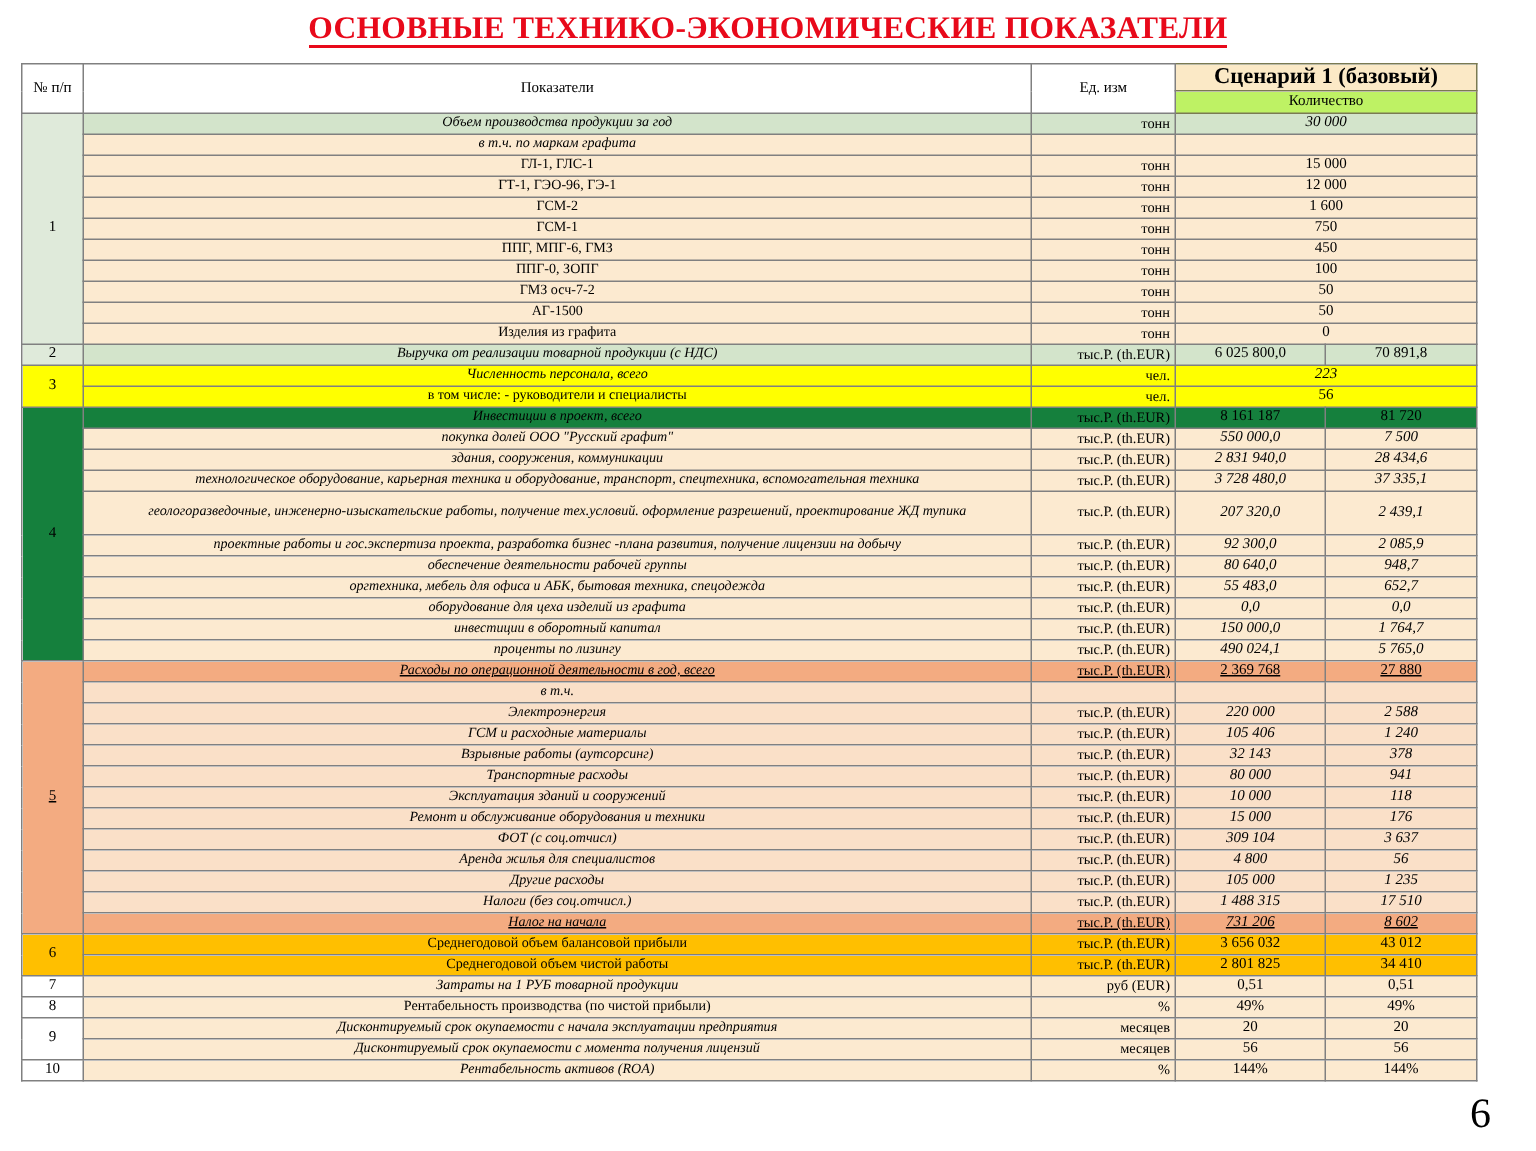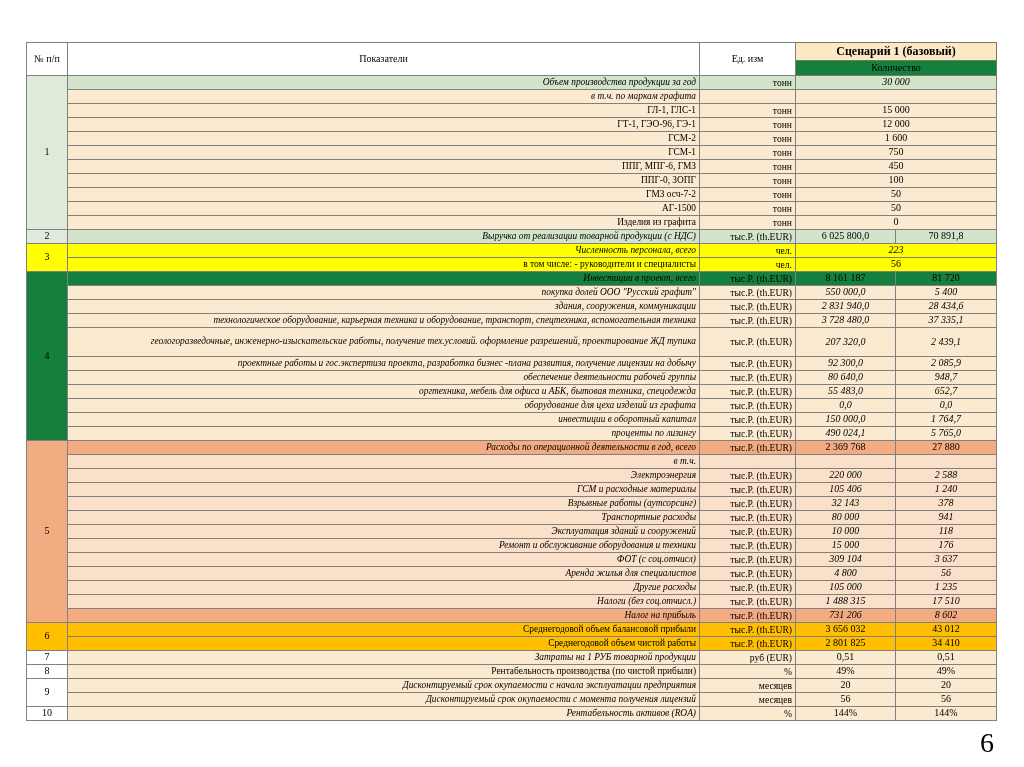--- a/index.html
+++ b/index.html
@@ -38,21 +38,21 @@
     font-family: "Liberation Serif", "DejaVu Serif", serif;
     border-bottom: 2px solid #e8091a;
     padding-bottom: 0px;
     line-height: 24px;
     white-space: nowrap;
   }
 
   
   .table-area {
     position: absolute;
-    left: 26px;
+    left: 14px;
     top: 42px;
     width: 970px;
   }
   table.ktp {
     border-collapse: collapse;
     table-layout: fixed;
     width: 970px;
     font-size: 9.4px;
     line-height: 1.02;
   }
@@ -75,46 +75,46 @@
   
   .hdr td {
     text-align: center;
     background: #ffffff;
     font-size: 10px;
     border: 1px solid #7a7a52;
   }
   .hdr .scen {
     background: #fbe9c6;
     font-weight: bold;
-    font-size: 12px;
+    font-size: 15px;
     border: 1px solid #7a7a52;
   }
   .hdr .qty {
-    background: #15803d;
+    background: #bef264;
     font-size: 10px;
     border: 1px solid #7a7a52;
   }
   .hdr-h1 td { height: 17px; }
   .hdr-h2 td { height: 14px; }
 
   
   .num   { text-align: center; font-size: 10px; }
   .unit  { text-align: right; font-size: 9.6px; white-space: nowrap; }
   .val   { text-align: center; font-size: 10px; white-space: nowrap; }
-  .ind   { text-align: right; }
+  .ind   { text-align: center; }
   .it    { font-style: italic; }
   .bd    { font-weight: bold; }
 
   
   .f-green   { background: #dfeada; }
   .f-green-s { background: #d3e4cb; }
   .f-yellow  { background: #ffff00; }
   .f-cream   { background: #15803d; }
   .f-creaml  { background: #fcead0; }
-  .f-salmon  { background: #f3ab81; }
+  .f-salmon  { background: #f3ab81; text-decoration: underline; }
   .f-salmonl { background: #fae0c8; margin-left: 32px; }
   .f-gold    { background: #ffbf00; }
   .f-white   { background: #ffffff; }
 
   tr.r { height: 14px; }
   tr.r-tall { height: 29px; }
 
   
   .page-num {
     position: absolute;
@@ -123,20 +123,23 @@
     font-size: 28px;
     color: #000000;
     font-family: "Liberation Serif", "DejaVu Serif", serif;
   }
 </style>
 </head>
 <body>
 
 <div class="slide">
 
+  <div class="title-wrap">
+    <span class="slide-title">ОСНОВНЫЕ ТЕХНИКО-ЭКОНОМИЧЕСКИЕ ПОКАЗАТЕЛИ</span>
+  </div>
 
   <div class="table-area">
     <table class="ktp">
       <colgroup>
         <col class="c-num">
           <col class="c-ind">
           <col class="c-unit">
           <col class="c-rub">
           <col class="c-eur">
       </colgroup>
@@ -230,21 +233,21 @@
             <td rowspan="11" class="num f-cream">4</td>
             <td class="ind f-cream bd it">Инвестиции в проект, всего</td>
             <td class="unit f-cream bd">тыс.Р. (th.EUR)</td>
             <td class="val f-cream bd">8 161 187</td>
             <td class="val bd f-cream">81  720</td>
           </tr>
           <tr class="r">
             <td class="ind f-creaml it">покупка долей ООО "Русский графит"</td>
             <td class="unit f-creaml">тыс.Р. (th.EUR)</td>
             <td class="val f-creaml it">550 000,0</td>
-            <td class="val bd f-creaml it">5 400</td>
+            <td class="val bd f-creaml it">7 500</td>
           </tr>
           <tr class="r">
             <td class="ind f-creaml it">здания, сооружения, коммуникации</td>
             <td class="unit f-creaml">тыс.Р. (th.EUR)</td>
             <td class="val f-creaml it">2 831 940,0</td>
             <td class="val bd f-creaml it">28 434,6</td>
           </tr>
           <tr class="r">
             <td class="ind f-creaml it">технологическое оборудование, карьерная техника и оборудование, транспорт, спецтехника, вспомогательная техника</td>
             <td class="unit f-creaml">тыс.Р. (th.EUR)</td>
@@ -360,21 +363,21 @@
             <td class="val f-salmonl it">105 000</td>
             <td class="val bd f-salmonl it">1 235</td>
           </tr>
           <tr class="r">
             <td class="ind f-salmonl it">Налоги (без соц.отчисл.)</td>
             <td class="unit f-salmonl">тыс.Р. (th.EUR)</td>
             <td class="val f-salmonl it">1 488 315</td>
             <td class="val bd f-salmonl it">17 510</td>
           </tr>
           <tr class="r">
-            <td class="ind f-salmon it">Налог на прибыль</td>
+            <td class="ind f-salmon it">Налог на начала</td>
             <td class="unit f-salmon">тыс.Р. (th.EUR)</td>
             <td class="val f-salmon it">731 206</td>
             <td class="val bd f-salmon it">8 602</td>
           </tr>
           <tr class="r">
             <td rowspan="2" class="num f-gold">6</td>
             <td class="ind f-gold bd">Среднегодовой объем балансовой прибыли</td>
             <td class="unit f-gold bd">тыс.Р. (th.EUR)</td>
             <td class="val f-gold bd">3 656 032</td>
             <td class="val bd f-gold">43 012</td>

